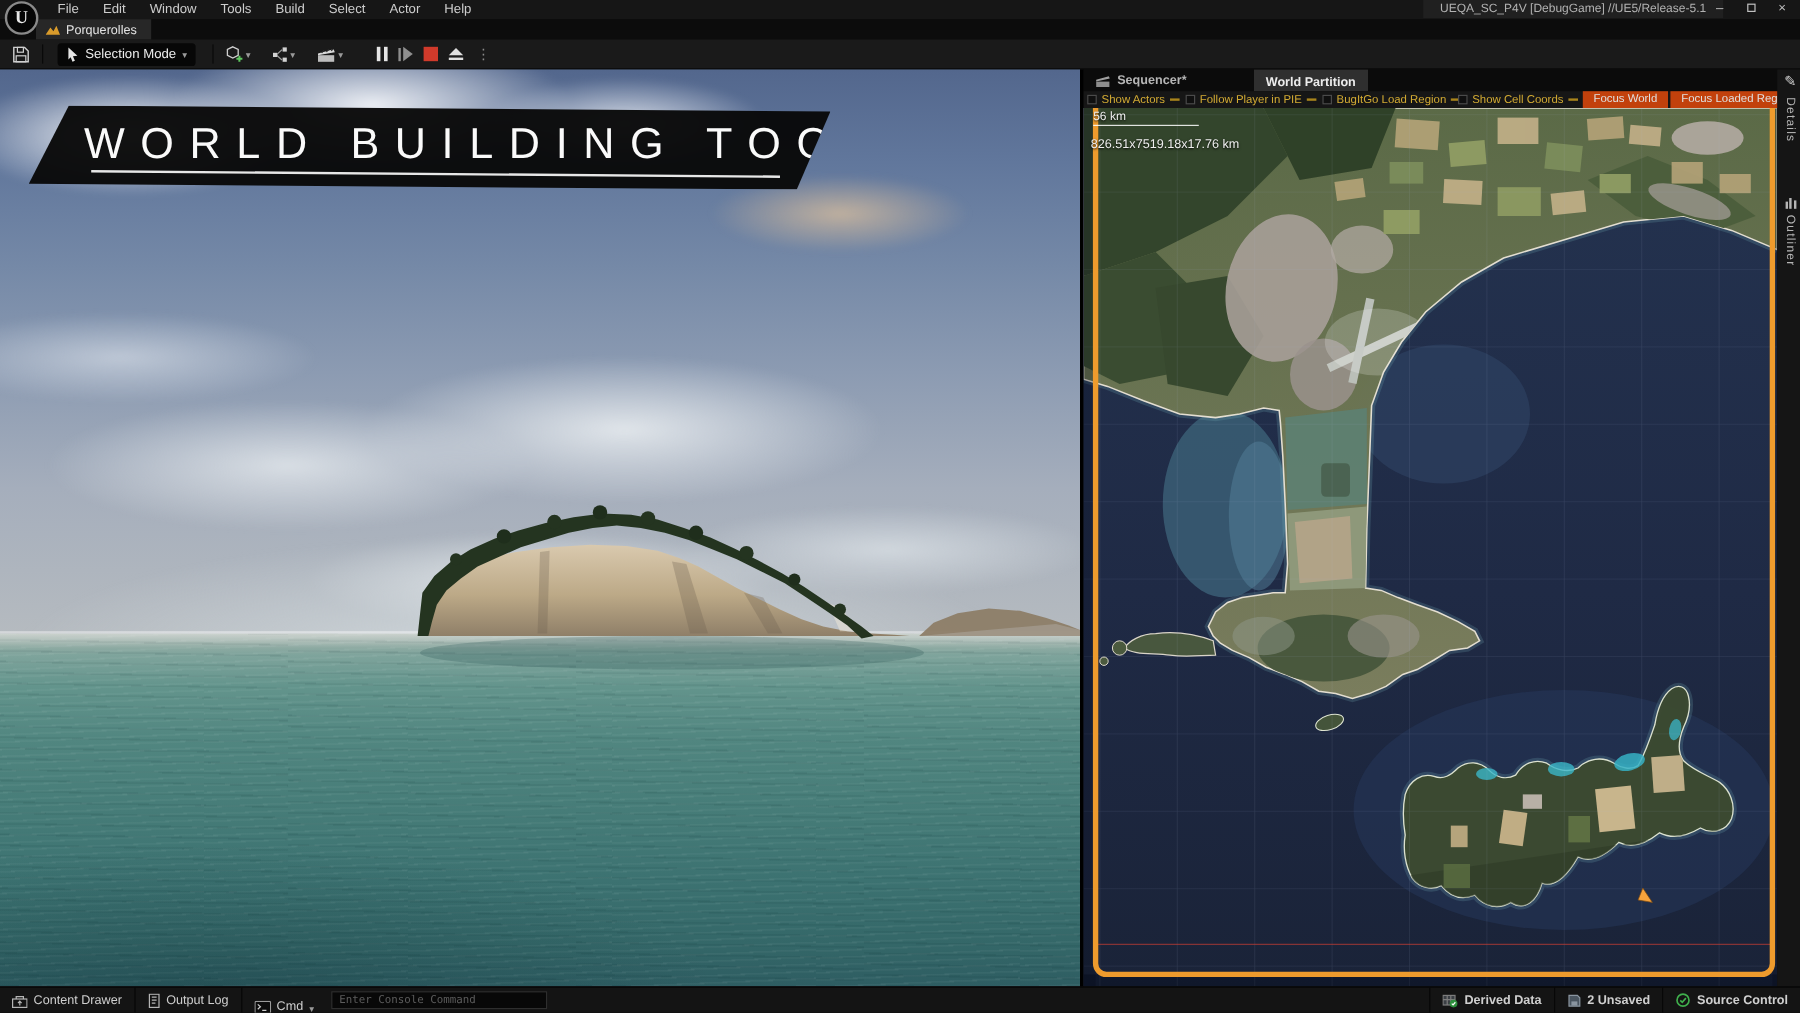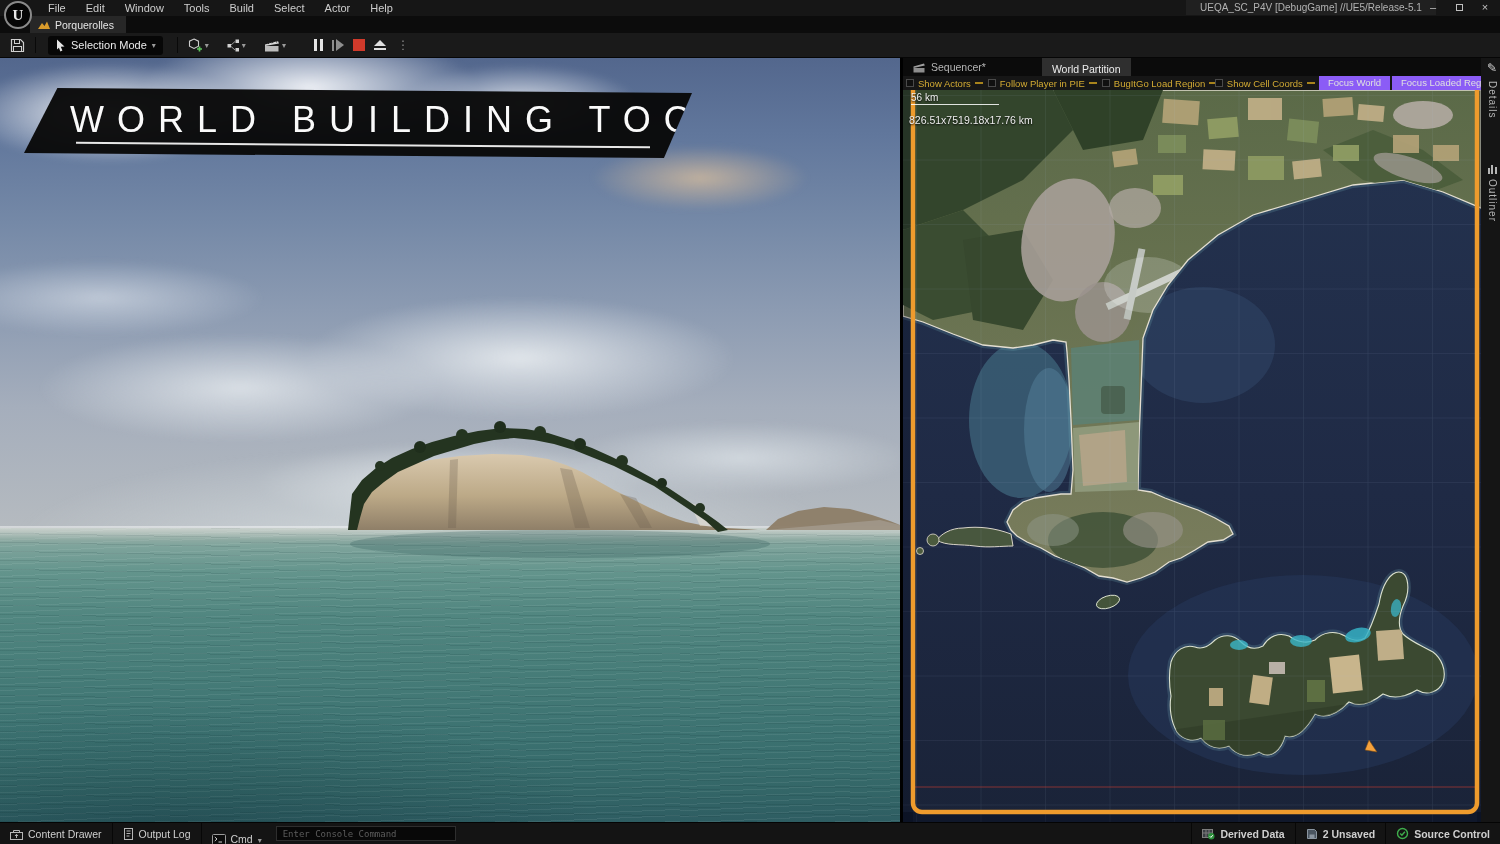--- a/index.html
+++ b/index.html
@@ -73,30 +73,30 @@
   .banner { position:absolute; left:24px; top:30px; width:668px; height:70px; background:rgba(8,8,8,.96);
     clip-path:polygon(5% 0%, 100% 7%, 95.8% 100%, 0% 93%); }
   .banner .txt { position:absolute; left:46px; top:0; width:100%; height:64px; line-height:64px;
     font-size:36px; font-weight:300; letter-spacing:13px; color:#fafafa; white-space:nowrap; }
   .banner .underline { position:absolute; left:52px; right:42px; bottom:12px; height:2px;
     background:rgba(255,255,255,.9); transform:rotate(0.45deg); }
 
   
   .right-panel { position:absolute; left:900px; top:58px; width:600px; height:764px; background:#101010; border-left:3px solid #000; }
   .panel-tabs { position:absolute; left:0; top:0; width:578px; height:18px; background:#0b0b0b; display:flex; align-items:stretch; }
-  .ptab { display:flex; align-items:center; gap:5px; padding:0 10px; font-size:10.5px; color:#b5b5b5; }
+  .ptab { display:flex; align-items:center; gap:5px; padding:0 10px; font-size:10.5px; color:#b5b5b5;font-weight:bold; }
   .ptab.active { background:#2f2f2f; color:#ececec; }
   .ptab .close { margin-left:8px; color:#c9c9c9; font-size:11px; }
 
   .wp-toolbar { position:absolute; left:0; top:18px; width:578px; height:14px; background:#161616; display:flex; align-items:center; }
   .wp-check { display:flex; align-items:center; height:14px; padding-left:3px; }
   .wp-check .box { width:8px; height:8px; background:#101010; border:1px solid #4a4a4a; margin-right:4px; flex:none; }
   .wp-check .lbl { font-size:9.5px; color:#d3ab33; white-space:nowrap; }
   .wp-check .yline { flex:1; height:2px; background:#a8841c; margin:0 2px 0 4px; min-width:8px; }
-  .wp-btn { height:14px; background:#8b5cf6; color:#e0e0e0; font-size:9.5px; line-height:14px; padding:0 9px; margin-left:2px; white-space:nowrap; }
+  .wp-btn { height:14px; background:#c2410c; color:#e0e0e0; font-size:9.5px; line-height:14px; padding:0 9px; margin-left:2px; white-space:nowrap; }
 
   .map { position:absolute; left:0; top:32px; width:578px; height:732px; overflow:hidden; background:#1f2a45; }
   .map-scale { position:absolute; left:8px; top:2px; z-index:4; }
   .map-scale .lbl { font-size:10px; color:#f0f0f0; text-shadow:0 1px 2px #000; }
   .map-scale .bar { width:88px; height:1px; background:rgba(255,255,255,.85); margin-top:1px; }
   .map-coords { position:absolute; left:6px; top:24px; z-index:4; font-size:10.5px; color:#ededed; text-shadow:0 1px 2px #000; }
 
   .side-tabs { position:absolute; left:578px; top:0; width:22px; height:764px; background:#151515; display:flex; flex-direction:column; align-items:center; }
   .vlabel { writing-mode:vertical-rl; font-size:10px; color:#b5b5b5; letter-spacing:1px; }
   .pencil { color:#d5d5d5; font-size:12px; margin:3px 0 6px; }

